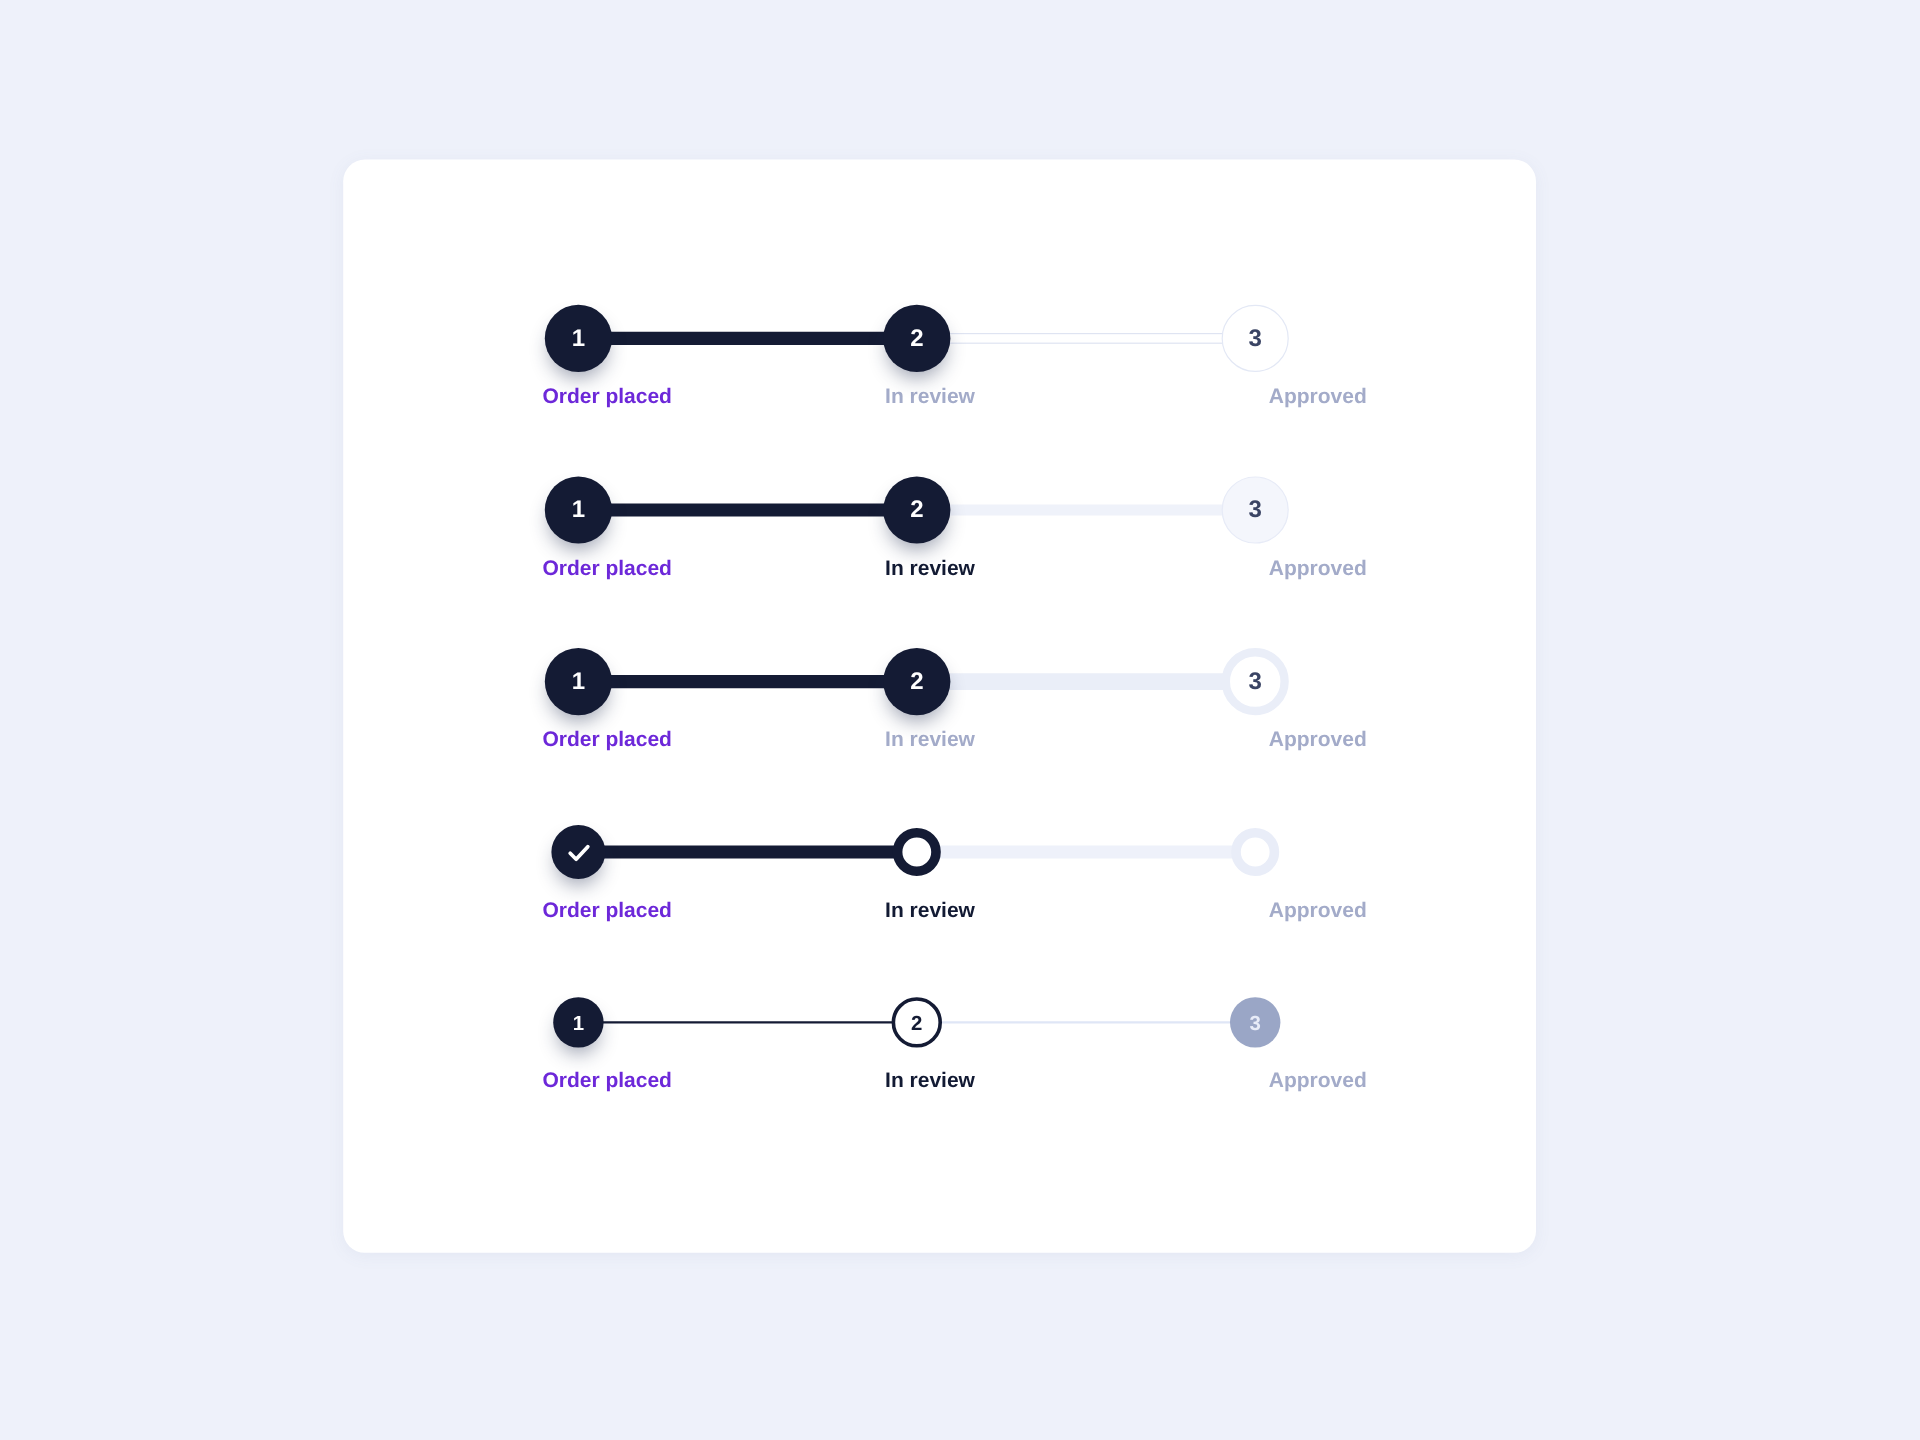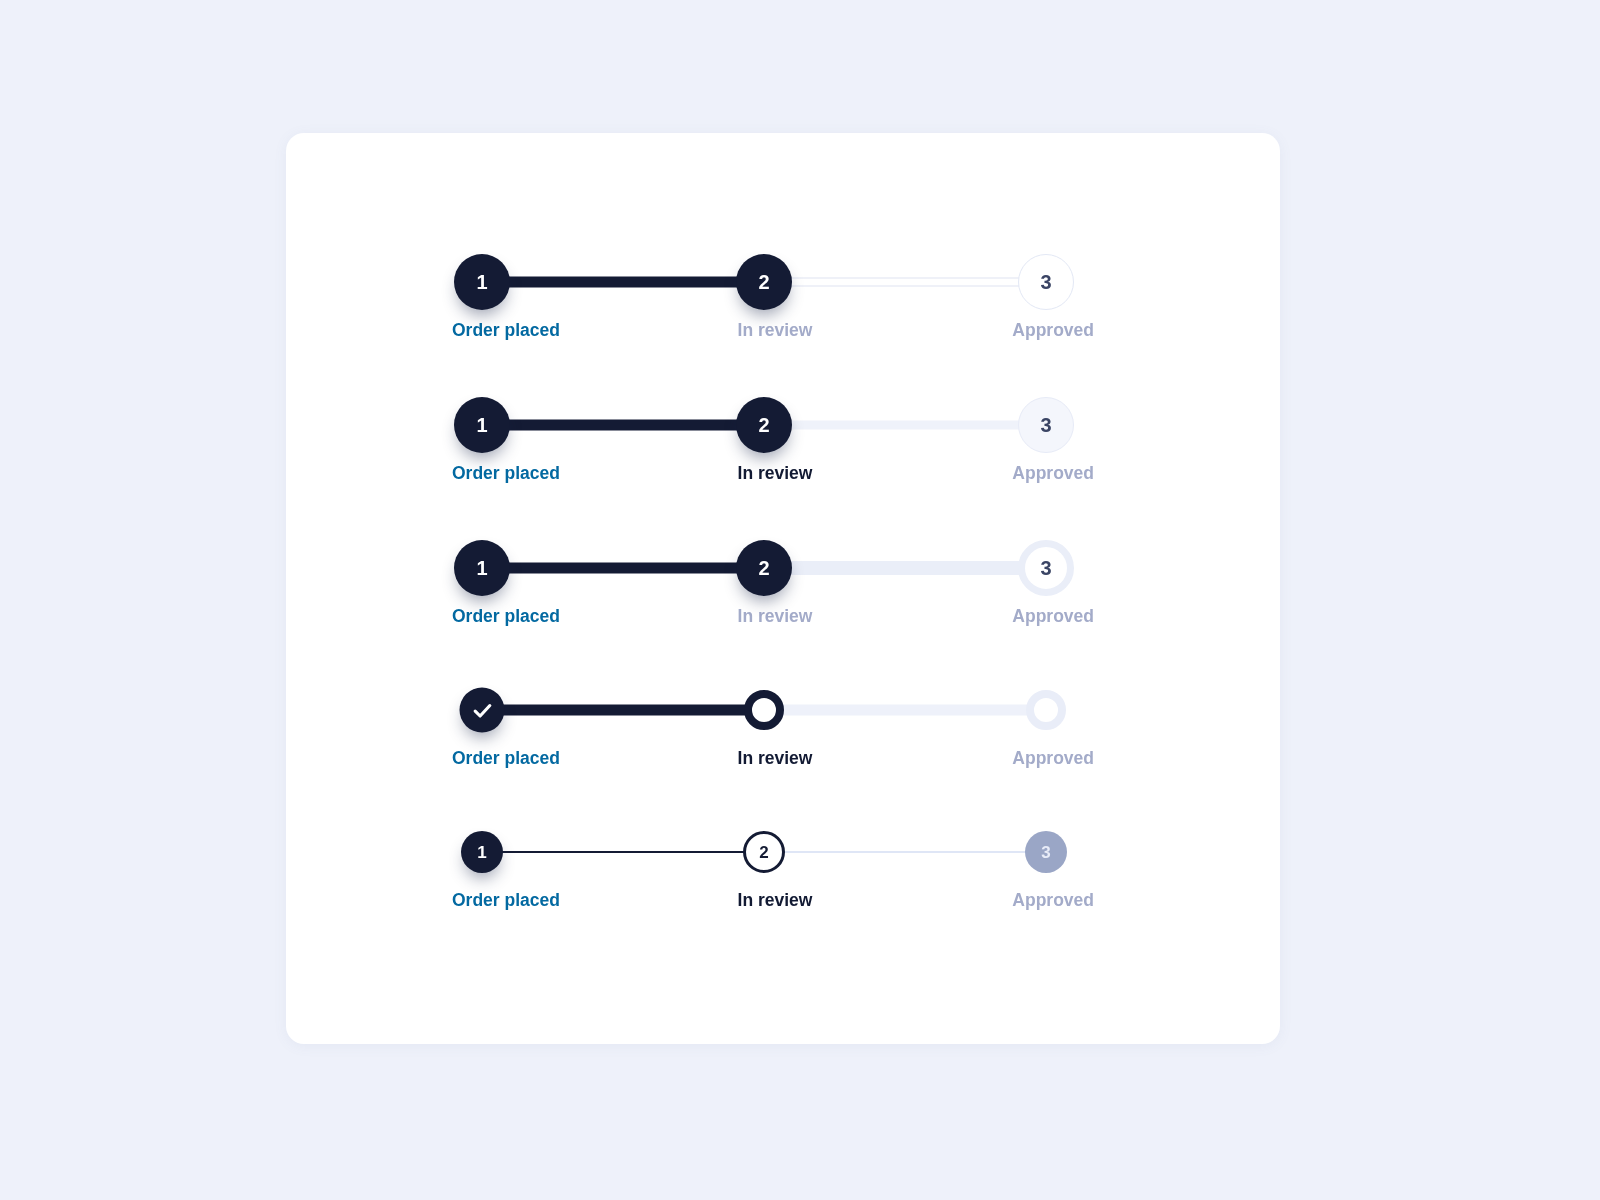--- a/index.html
+++ b/index.html
@@ -96,23 +96,23 @@
   .label {
     position: absolute;
     top: 0;
     font-size: 17.5px;
     font-weight: bold;
     white-space: nowrap;
     line-height: 22px;
   }
   .label.l1 { left: 0; }
   .label.l2 { left: 323px; transform: translateX(-50%); }
-  .label.l3 { left: 642px; transform: translateX(-100%); }
-
-  .label.done   { color: #0369a1; }
+  .label.l3 { left: 687px; transform: translateX(-100%); }
+
+  .label.done   { color: #6d28d9; }
   .label.active { color: #121a33; }
   .label.idle   { color: #a3abc9; }
 
   
   .r1 .seg.s1 { height: 11px; background: #141b34; }
   .r1 .seg.s2 {
     height: 9px;
     background: #ffffff;
     border-top: 1.6px solid #dfe4f2;
     border-bottom: 1.6px solid #dfe4f2;

